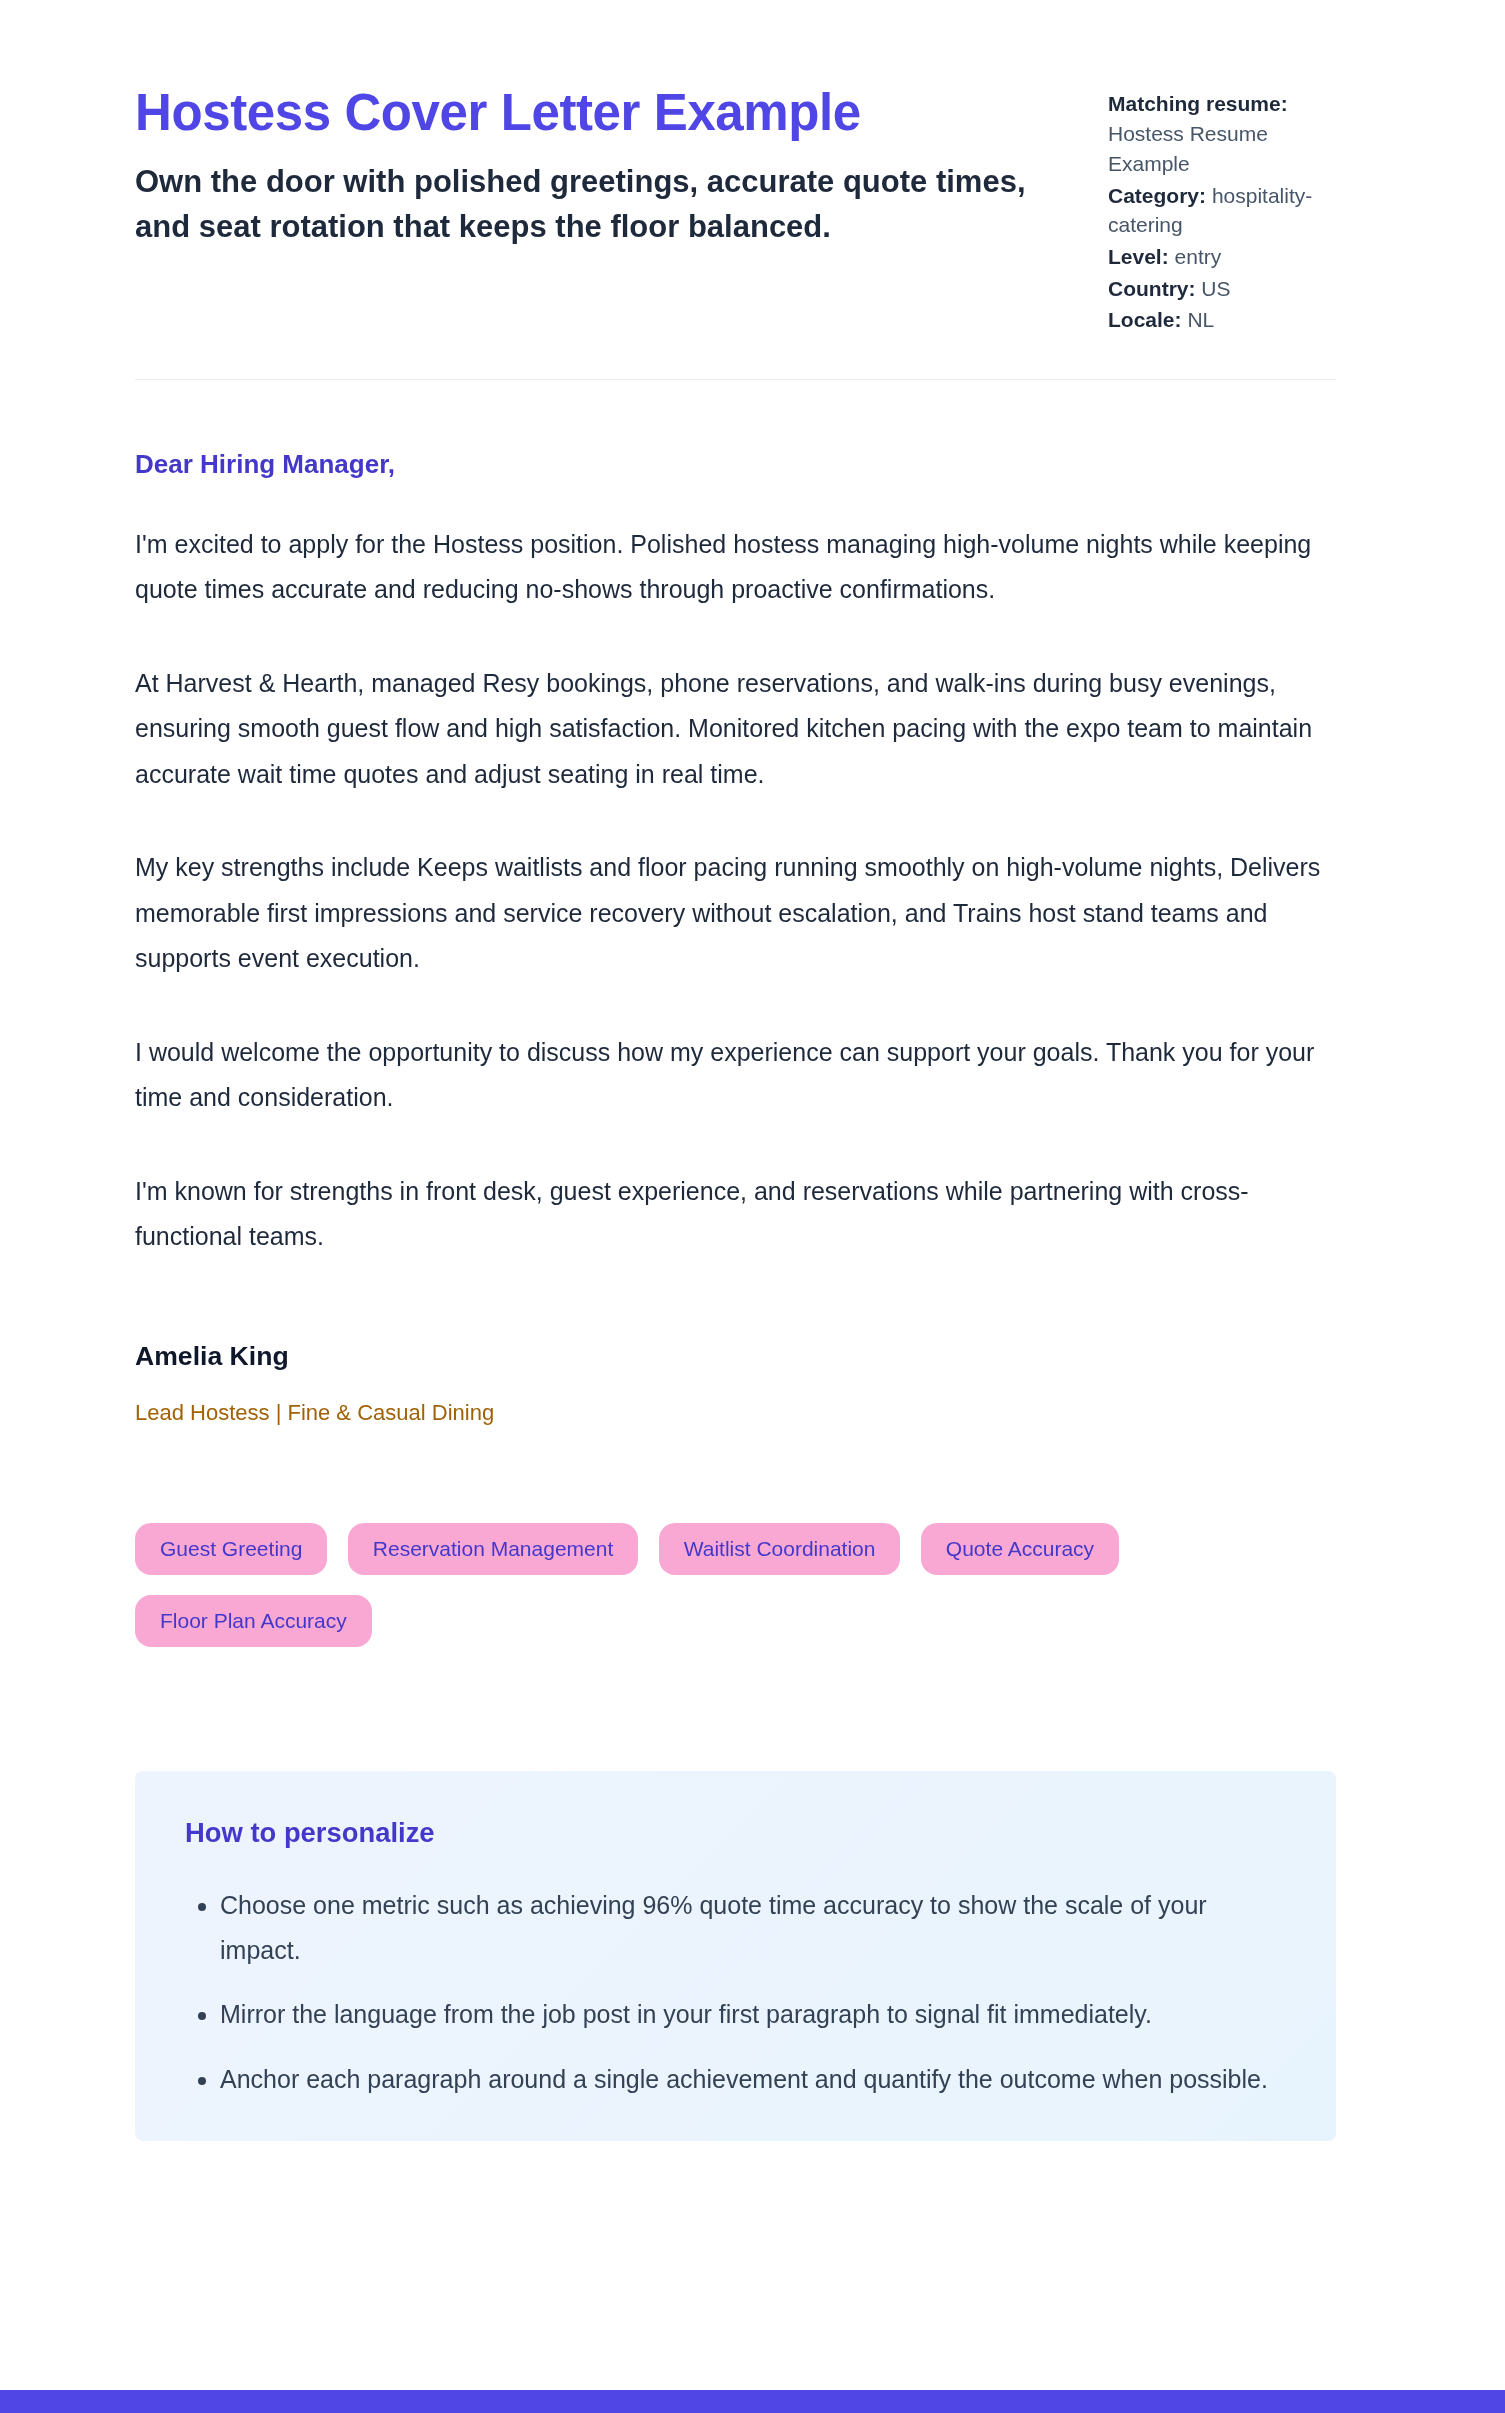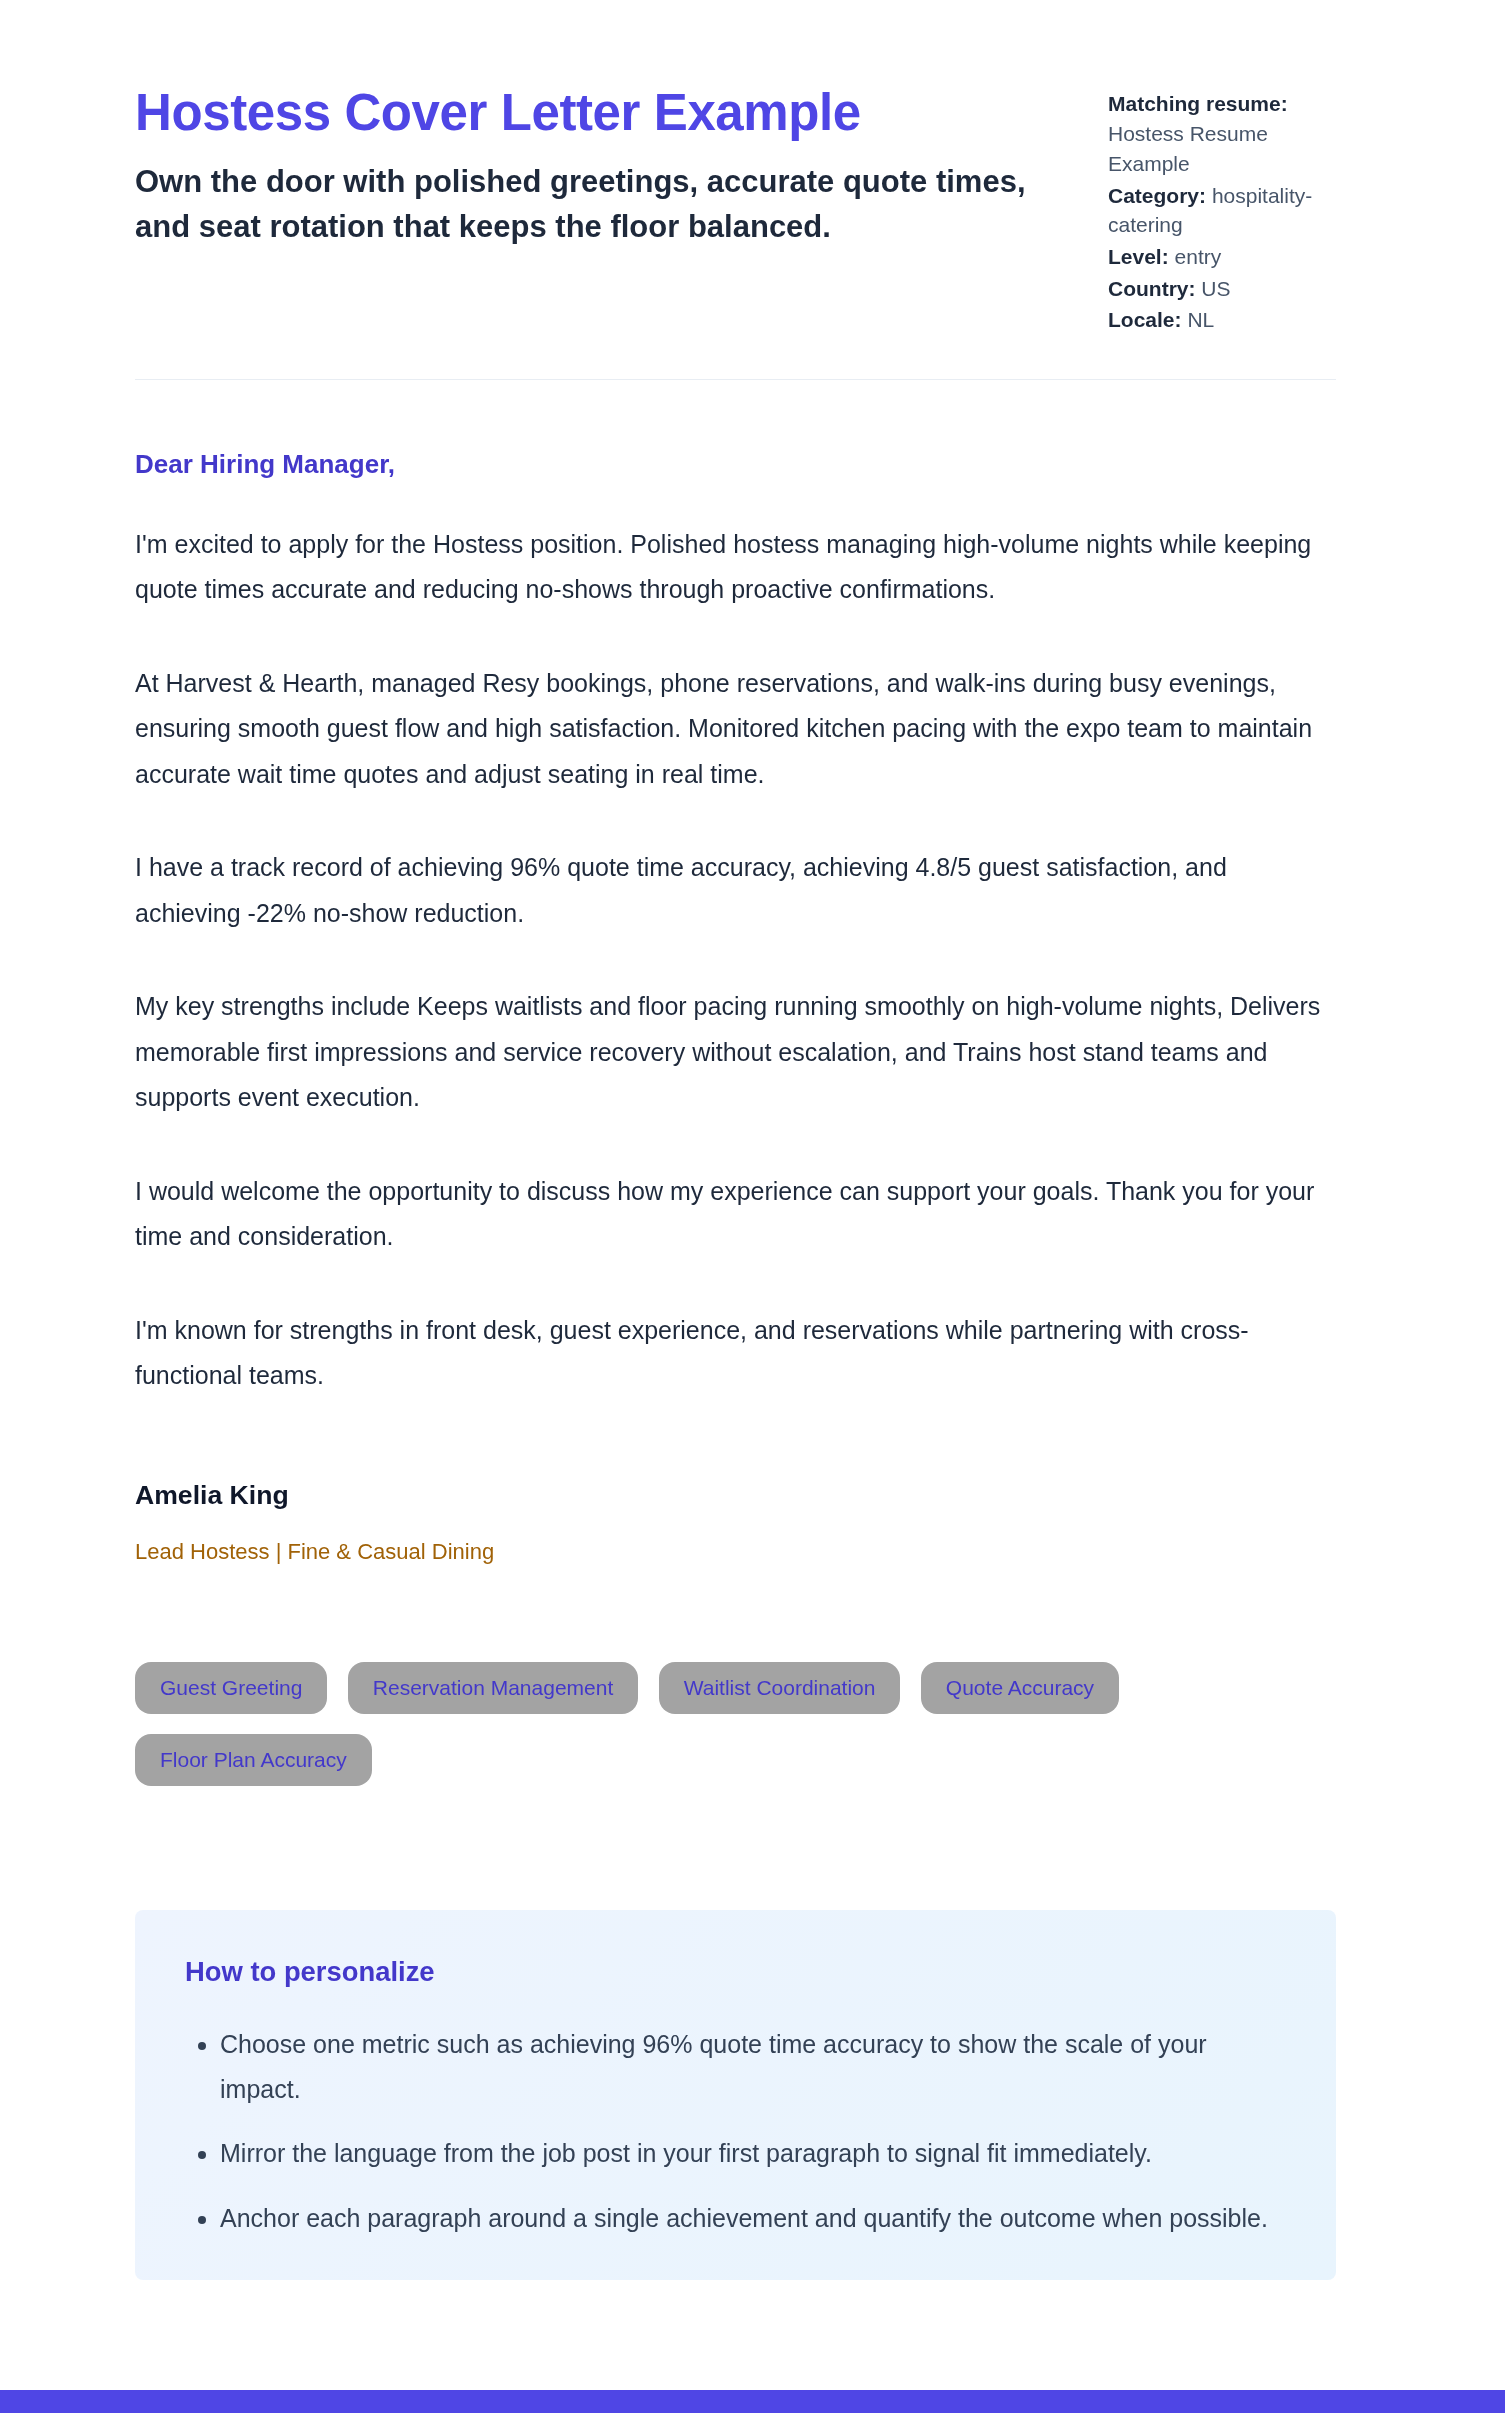--- a/index.html
+++ b/index.html
@@ -85,21 +85,21 @@
   
   .tags {
     margin-top: 97px;
     display: flex;
     flex-wrap: wrap;
     gap: 20.4px;
     max-width: 1116px;
   }
   .tag {
     display: inline-block;
-    background: #a3a3a3;
+    background: #f9a8d4;
     color: #4338ca;
     font-size: 21px;
     line-height: 1.2;
     padding: 13.3px 25px;
     border-radius: 16px;
     white-space: nowrap;
   }
   
   .personalize {
     margin-top: 124px;
@@ -168,21 +168,20 @@
     </aside>
   </header>
 
   <hr class="divider">
 
   <main>
     <p class="salutation">Dear Hiring Manager,</p>
 
     <p class="para">I'm excited to apply for the Hostess position. Polished hostess managing high-volume nights while keeping quote times accurate and reducing no-shows through proactive confirmations.</p>
     <p class="para">At Harvest &amp; Hearth, managed Resy bookings, phone reservations, and walk-ins during busy evenings, ensuring smooth guest flow and high satisfaction. Monitored kitchen pacing with the expo team to maintain accurate wait time quotes and adjust seating in real time.</p>
-    <p class="para">I have a track record of achieving 96% quote time accuracy, achieving 4.8/5 guest satisfaction, and achieving -22% no-show reduction.</p>
     <p class="para">My key strengths include Keeps waitlists and floor pacing running smoothly on high-volume nights, Delivers memorable first impressions and service recovery without escalation, and Trains host stand teams and supports event execution.</p>
     <p class="para">I would welcome the opportunity to discuss how my experience can support your goals. Thank you for your time and consideration.</p>
     <p class="para">I'm known for strengths in front desk, guest experience, and reservations while partnering with cross-functional teams.</p>
 
     <p class="sig-name">Amelia King</p>
     <p class="sig-role">Lead Hostess | Fine &amp; Casual Dining</p>
 
     <div class="tags">
       <span class="tag">Guest Greeting</span>
       <span class="tag">Reservation Management</span>

